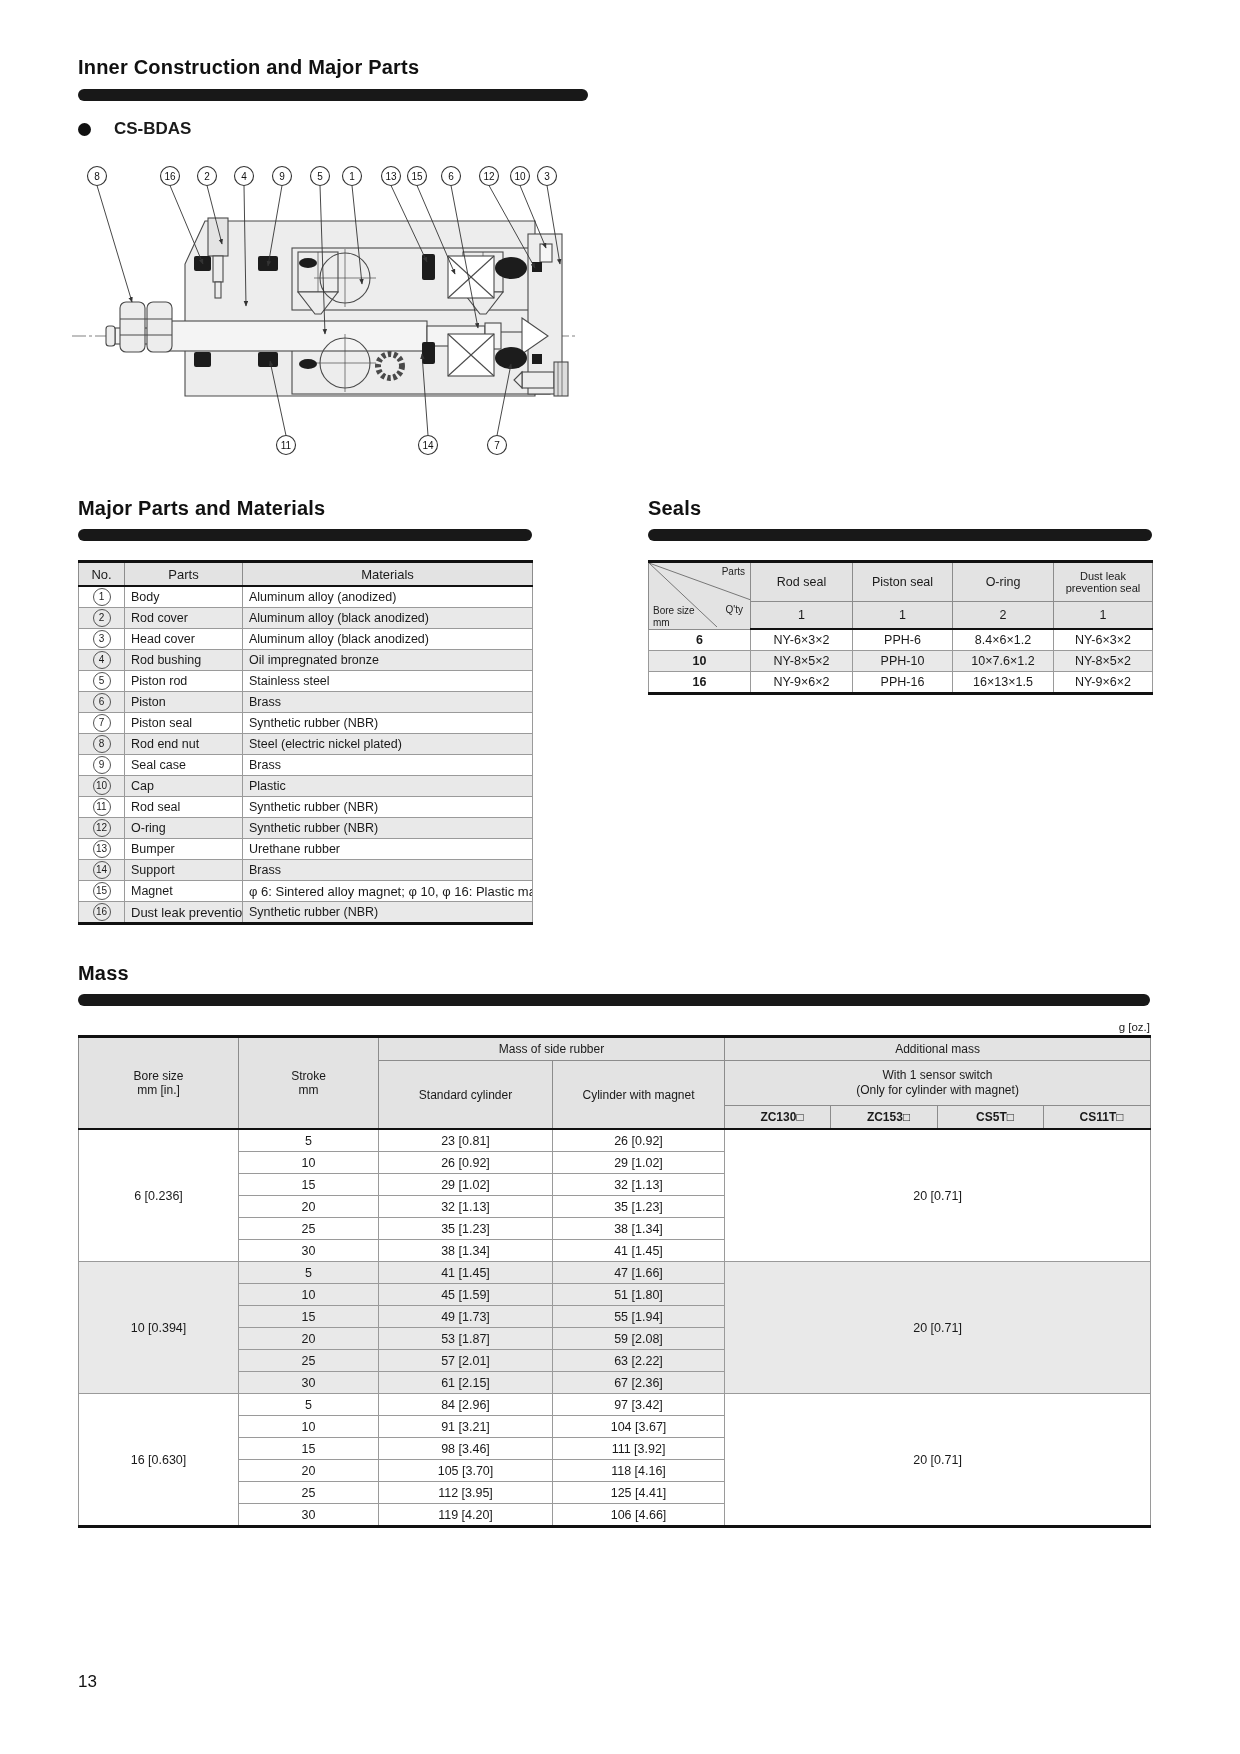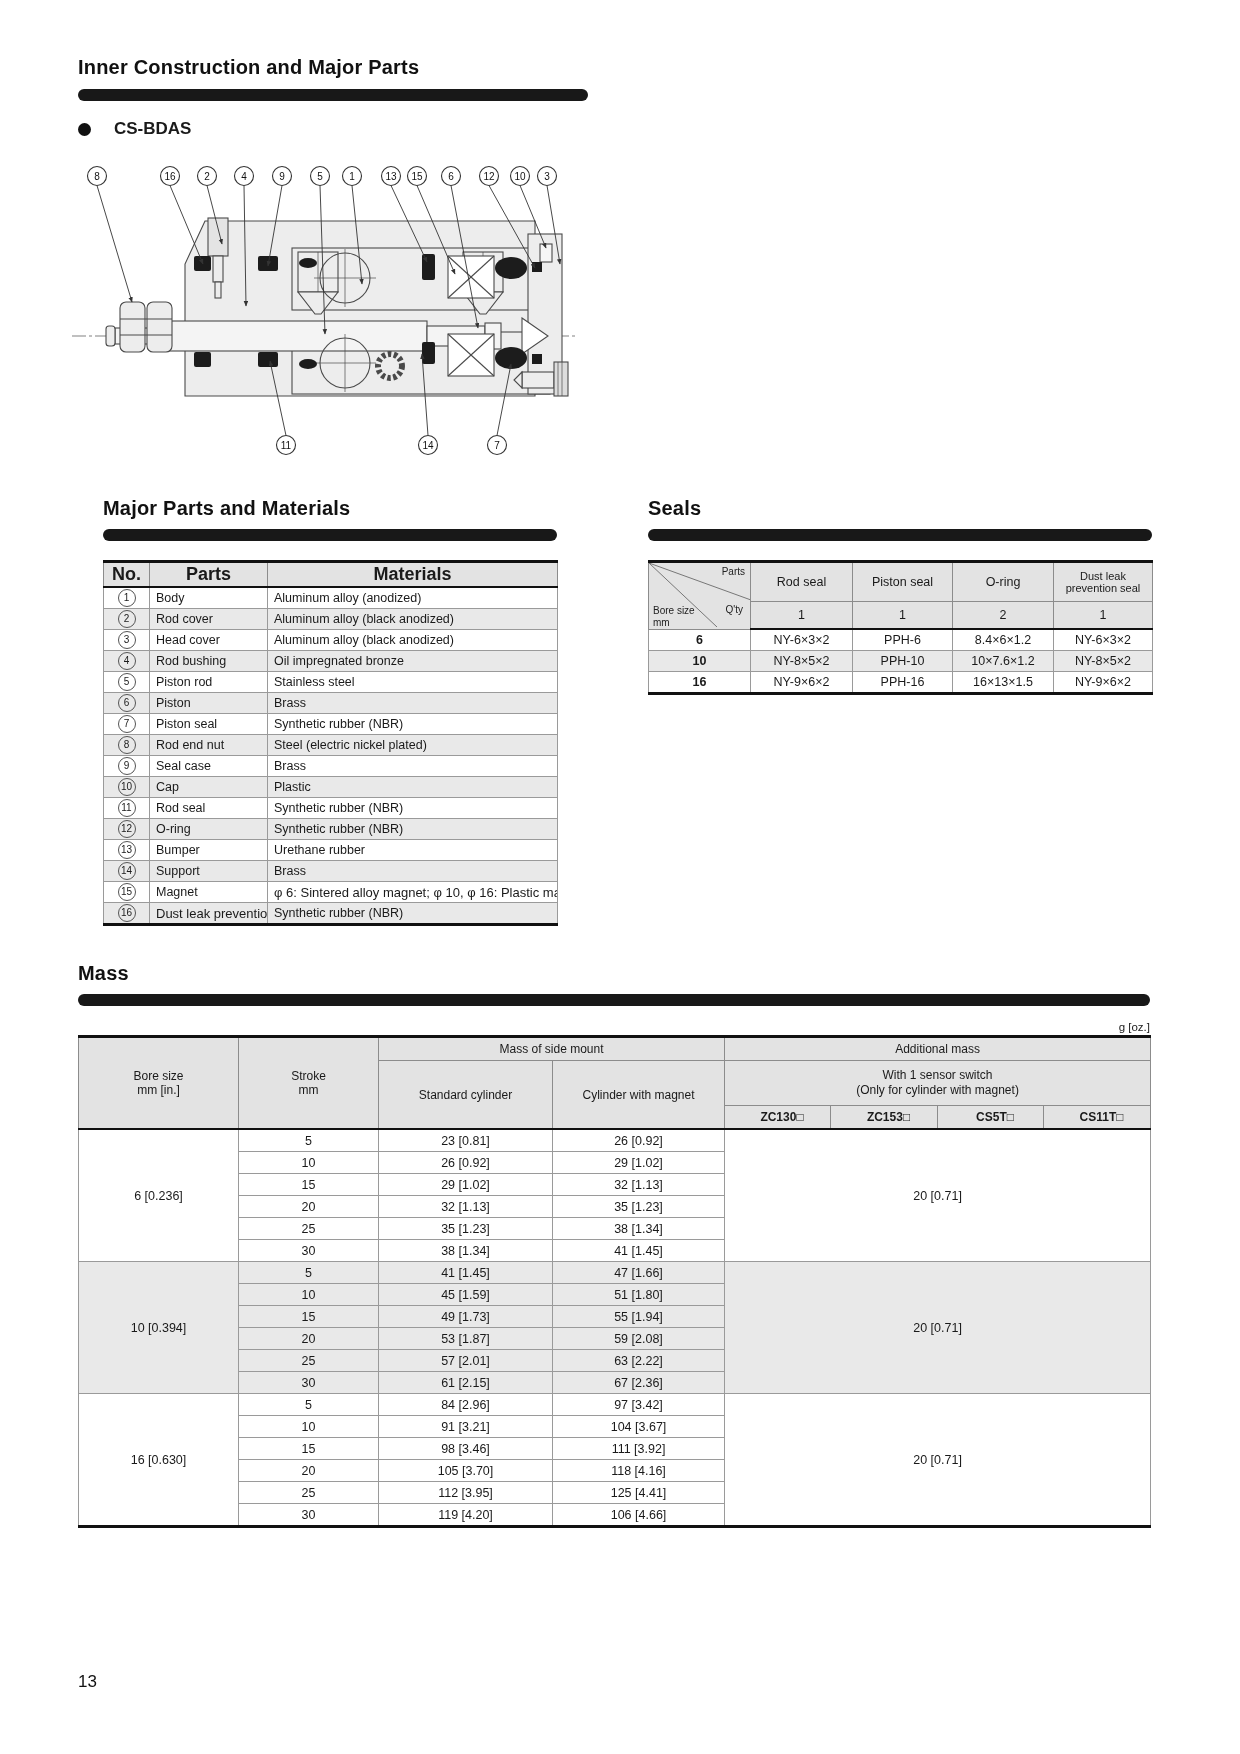--- a/index.html
+++ b/index.html
@@ -9,21 +9,21 @@
   .h1{font-size:20px;font-weight:bold;letter-spacing:.2px;color:#111;}
   .bar{height:12px;background:#181818;border-radius:7px;}
   .model-line{display:flex;align-items:center;gap:4px;font-size:17px;font-weight:bold;}
   .bullet{width:13px;height:13px;border-radius:50%;background:#111;display:inline-block;}
 
   table{border-collapse:collapse;table-layout:fixed;}
   td,th{overflow:hidden;white-space:nowrap;}
 
   
   .parts-table{width:454px;border-top:3px solid #111;border-bottom:3px solid #111;}
-  .parts-table th{background:#e3e3e3;font-weight:bold;font-size:18px;height:20px;
+  .parts-table th{background:#e3e3e3;font-weight:normal;font-size:13px;height:20px;
     border:1px solid #8c8c8c;border-bottom:2px solid #111;}
   .parts-table td{border:1px solid #9a9a9a;font-size:12.5px;height:18px;padding:1px 6px;}
   .parts-table td.c{text-align:center;padding:1px 2px;}
   .parts-table tr.shaded{background:#e9e9e9;}
   .parts-table td.small{font-size:13px;}
   .circ-num{display:inline-block;width:16px;height:16px;border:1px solid #555;border-radius:50%;
     font-size:10px;line-height:15px;text-align:center;background:transparent;}
 
   
   .seals-table{width:504px;border-top:3px solid #111;border-bottom:3px solid #111;}
@@ -183,21 +183,21 @@
         <line x1="358" y1="279.5" x2="352" y2="198" stroke="#333" stroke-width="0.9" marker-end="url(#arr)"></line>
         <circle cx="358" cy="289" r="9.5" fill="#fff" stroke="#333" stroke-width="1.1"></circle>
         <text x="358" y="292.5" text-anchor="middle" font-size="10" fill="#111" font-family="&quot;Liberation Sans&quot;, sans-serif">14</text>
         <line x1="427" y1="279.5" x2="441" y2="208" stroke="#333" stroke-width="0.9" marker-end="url(#arr)"></line>
         <circle cx="427" cy="289" r="9.5" fill="#fff" stroke="#333" stroke-width="1.1"></circle>
         <text x="427" y="292.5" text-anchor="middle" font-size="10" fill="#111" font-family="&quot;Liberation Sans&quot;, sans-serif">7</text>
       </g>
 </svg>
 </div>
 
-<div class="abs" style="left:78px;top:497px;width:454px;margin-left:25px;">
+<div class="abs" style="left:78px;top:497px;width:454px;">
   <div class="h1">Major Parts and Materials</div>
   <div class="bar" style="margin-top:9px;"></div>
   <table class="parts-table" style="margin-top:19px;">
     <colgroup>
         <col style="width:46px">
         <col style="width:118px">
         <col style="width:290px">
       </colgroup>
     <thead>
       <tr>
@@ -370,21 +370,21 @@
     <thead>
       <tr>
         <th rowspan="3" class="head-span3">
           <div>Bore size</div>
           <div>mm [in.]</div>
         </th>
         <th rowspan="3" class="head-span3">
           <div>Stroke</div>
           <div>mm</div>
         </th>
-        <th colspan="2" class="span-h">Mass of side mount</th>
+        <th colspan="2" class="span-h">Mass of side rubber</th>
         <th colspan="4" class="span-h">Additional mass</th>
       </tr>
       <tr>
         <th rowspan="2" class="head-span3">Standard cylinder</th>
         <th rowspan="2" class="head-span3">Cylinder with magnet</th>
         <th colspan="4" class="two-line">
           <div>With 1 sensor switch</div>
           <div>(Only for cylinder with magnet)</div>
         </th>
       </tr>

